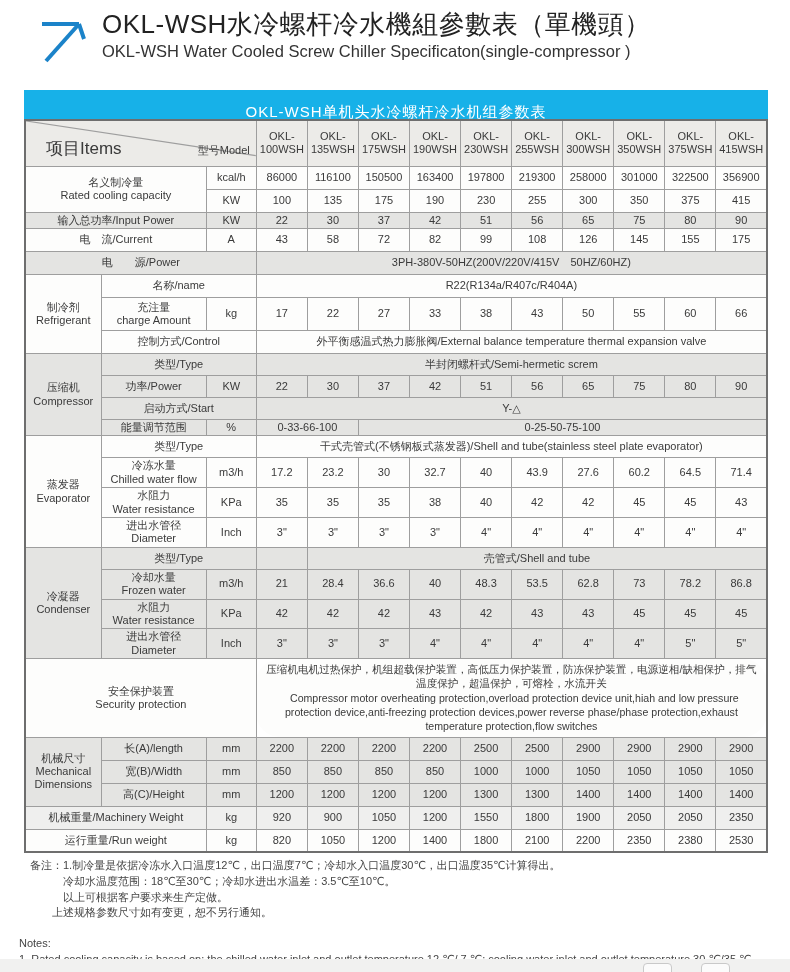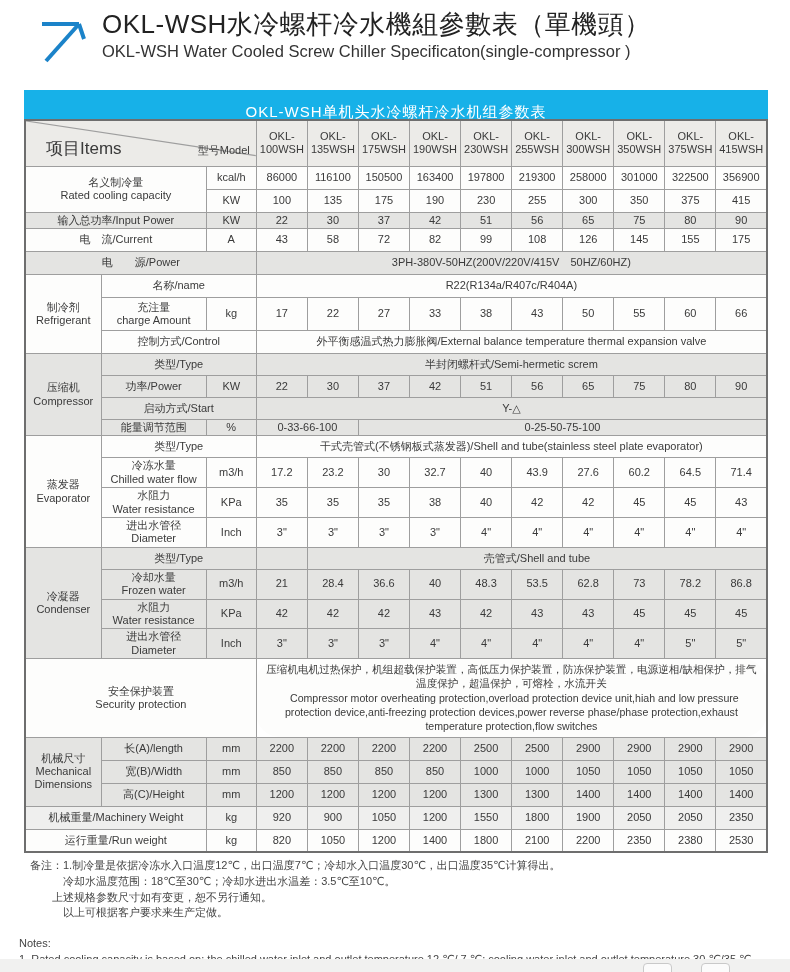--- a/index.html
+++ b/index.html
@@ -409,22 +409,22 @@
             <td class="c-val">2380</td>
             <td class="c-val">2530</td>
           </tr>
         </tbody>
     </table>
   </div>
 
   <div class="notes-zh" id="notes-zh">
       <div class="note-line">备注：1.制冷量是依据冷冻水入口温度12℃，出口温度7℃；冷却水入口温度30℃，出口温度35℃计算得出。</div>
       <div class="note-line">　　　冷却水温度范围：18℃至30℃；冷却水进出水温差：3.5℃至10℃。</div>
+      <div class="note-line">　　　以上可根据客户要求来生产定做。</div>
       <div class="note-line">　　上述规格参数尺寸如有变更，恕不另行通知。</div>
-      <div class="note-line">　　　以上可根据客户要求来生产定做。</div>
     </div>
   <div class="notes-en" id="notes-en">
       <div class="note-line">Notes:</div>
       <div class="note-line">1. Rated cooling capacity is based on: the chilled water inlet and outlet temperature 12 ℃/ 7 ℃; cooling water inlet and outlet temperature 30 ℃/35 ℃.</div>
     </div>
 
   <div class="footer-band">
     <div class="corner-chip chip-1"></div>
     <div class="corner-chip chip-2"></div>
   </div>

